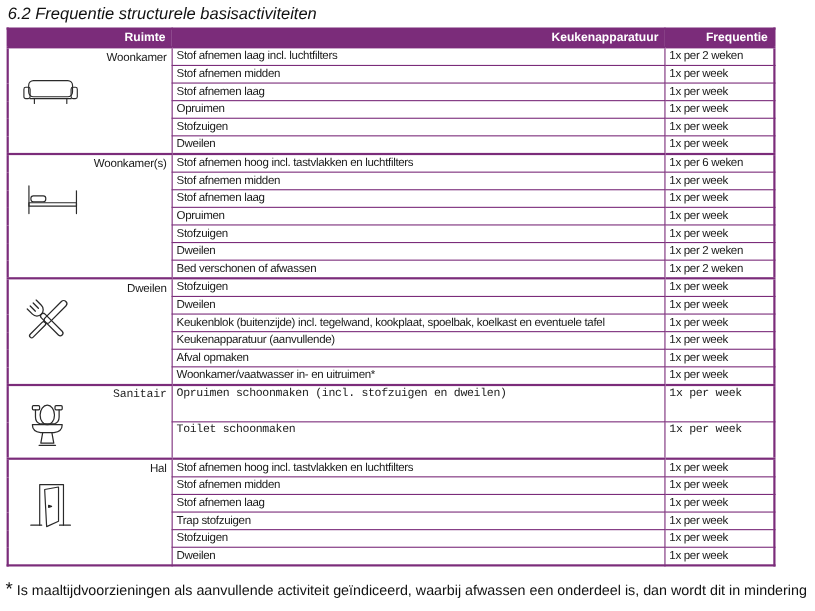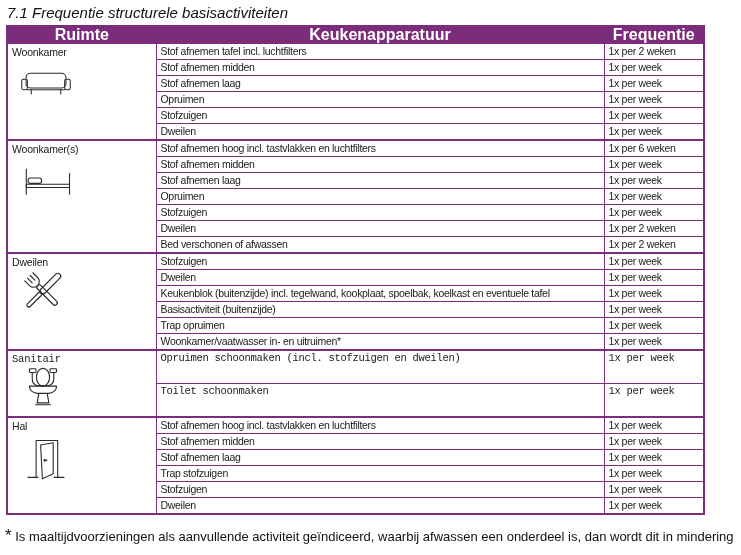--- a/index.html
+++ b/index.html
@@ -15,51 +15,51 @@
   table.freq-table{
     border-collapse:collapse;table-layout:fixed;
     margin-left:6px;width:697px;
     border:2px solid var(--border,#7b2c7a);
   }
   col.c-room{width:149px;}
   col.c-act{width:448px;}
   col.c-freq{width:100px;}
   thead th{
     background:var(--header-bg,#7b2c7a);color:var(--header-text,#ffffff);
-    font-size:16px;font-weight:bold;text-align:center;
+    font-size:11px;font-weight:bold;text-align:right;
     padding:1px 5px;height:13px;line-height:13px;
     border:1px solid var(--border,#7b2c7a);
   }
   tbody td{
     border:1px solid var(--border,#7b2c7a);
     font-size:10.5px;letter-spacing:-0.3px;
     padding:0 4px;height:15px;line-height:15px;
     white-space:nowrap;overflow:hidden;
     vertical-align:top;
   }
   tr.section-start td{border-top:2px solid var(--border,#7b2c7a);}
   tr.tall td{height:32px;font-family:Liberation Mono, monospace;}
-  td.room-cell{vertical-align:top;padding:1px 4px;}
+  td.room-cell{vertical-align:top;padding:1px 4px;text-align:right;}
   .room-label{font-size:10.5px;line-height:14px;letter-spacing:-0.2px;}
   .room-icon svg{display:block;}
   .room-icon svg *{stroke:#2a2a2a;stroke-width:1.2;fill:none;stroke-linecap:round;stroke-linejoin:round;}
   .icon-0{margin:11px 0 0 8px;}
   .icon-1{margin:10px 0 0 8px;}
   .icon-2{margin:1px 0 0 10px;}
   .icon-3{margin:0 0 0 14px;}
   .icon-4{margin:3px 0 0 12px;}
   .footnote{
     margin:7px 4px 0 5px;font-size:13px;line-height:1.7;color:#111;
   }
   .fn-star{font-size:17px;}
 </style>
 </head>
 <body>
 
-<h2 class="page-title">7.1 Frequentie structurele basisactiviteiten</h2>
+<h2 class="page-title">6.2 Frequentie structurele basisactiviteiten</h2>
 
 <table class="freq-table">
   <colgroup>
     <col class="c-room">
       <col class="c-act">
       <col class="c-freq">
   </colgroup>
   <thead>
     <tr>
       <th>Ruimte</th>
@@ -75,21 +75,21 @@
             <svg width="52" height="29" viewBox="0 0 60 32">
               <rect x="7" y="3" width="46" height="17" rx="5"></rect>
               <rect x="2" y="10" width="6.5" height="12" rx="2"></rect>
               <rect x="51.5" y="10" width="6.5" height="12" rx="2"></rect>
               <line x1="8.5" y1="22" x2="51.5" y2="22"></line>
               <line x1="13" y1="22" x2="13" y2="27"></line>
               <line x1="47" y1="22" x2="47" y2="27"></line>
             </svg>
           </div>
         </td>
-        <td>Stof afnemen tafel incl. luchtfilters</td>
+        <td>Stof afnemen laag incl. luchtfilters</td>
         <td>1x per 2 weken</td>
       </tr>
       <tr>
         <td>Stof afnemen midden</td>
         <td>1x per week</td>
       </tr>
       <tr>
         <td>Stof afnemen laag</td>
         <td>1x per week</td>
       </tr>
@@ -167,25 +167,25 @@
       </tr>
       <tr>
         <td>Dweilen</td>
         <td>1x per week</td>
       </tr>
       <tr>
         <td>Keukenblok (buitenzijde) incl. tegelwand, kookplaat, spoelbak, koelkast en eventuele tafel</td>
         <td>1x per week</td>
       </tr>
       <tr>
-        <td>Basisactiviteit (buitenzijde)</td>
-        <td>1x per week</td>
-      </tr>
-      <tr>
-        <td>Trap opruimen</td>
+        <td>Keukenapparatuur (aanvullende)</td>
+        <td>1x per week</td>
+      </tr>
+      <tr>
+        <td>Afval opmaken</td>
         <td>1x per week</td>
       </tr>
       <tr>
         <td>Woonkamer/vaatwasser in- en uitruimen*</td>
         <td>1x per week</td>
       </tr>
       <tr class="tall section-start">
         <td rowspan="2" class="room-cell">
           <div class="room-label">Sanitair</div>
           <div class="room-icon icon-3">

